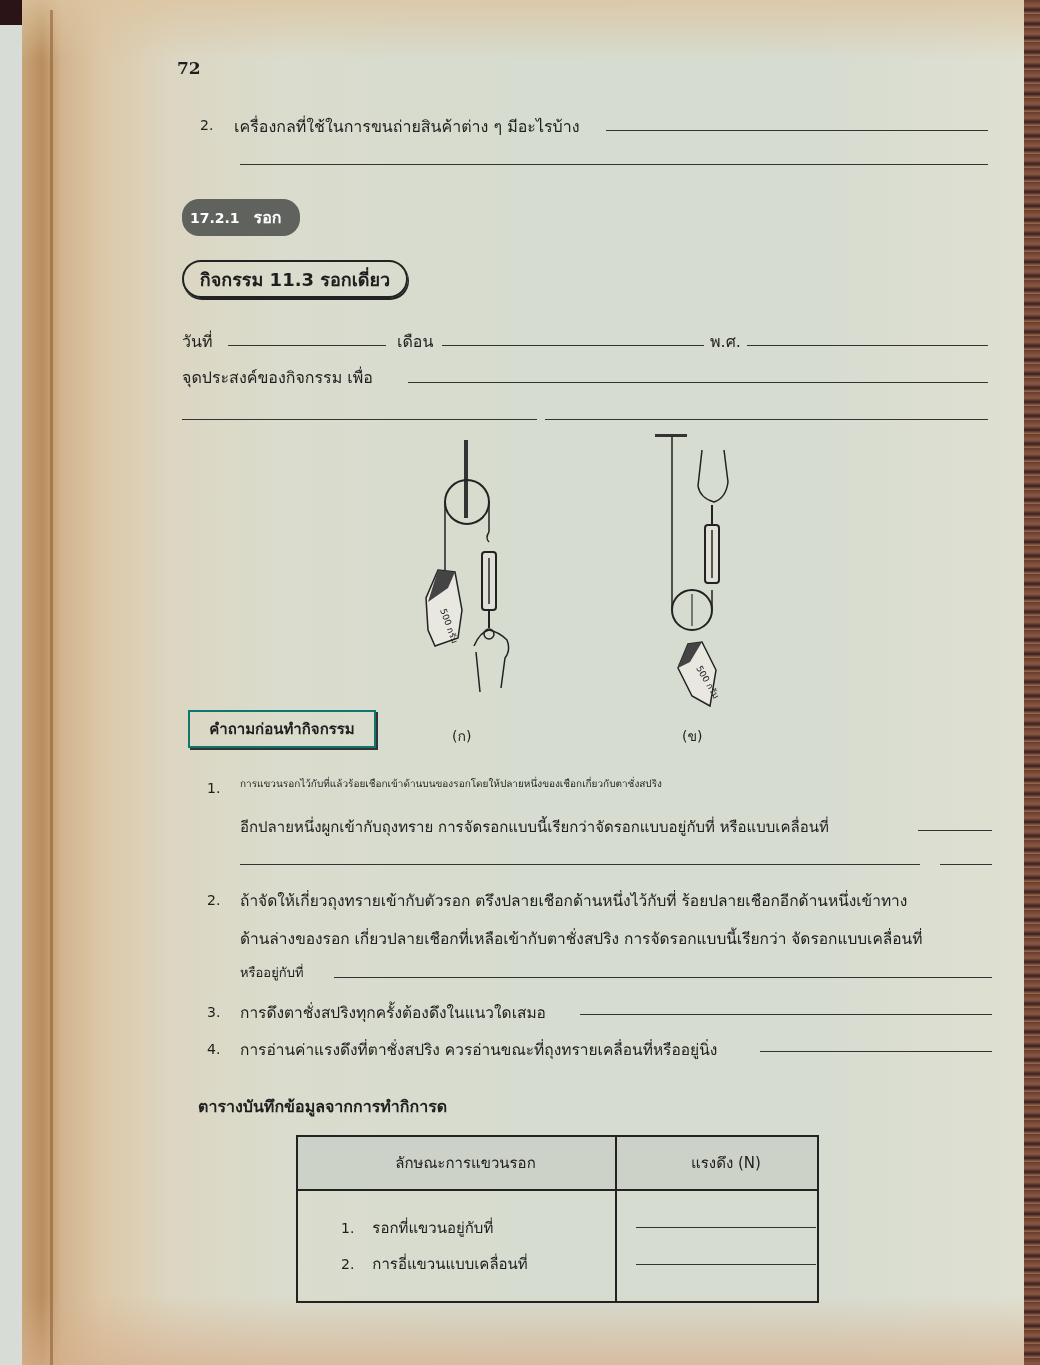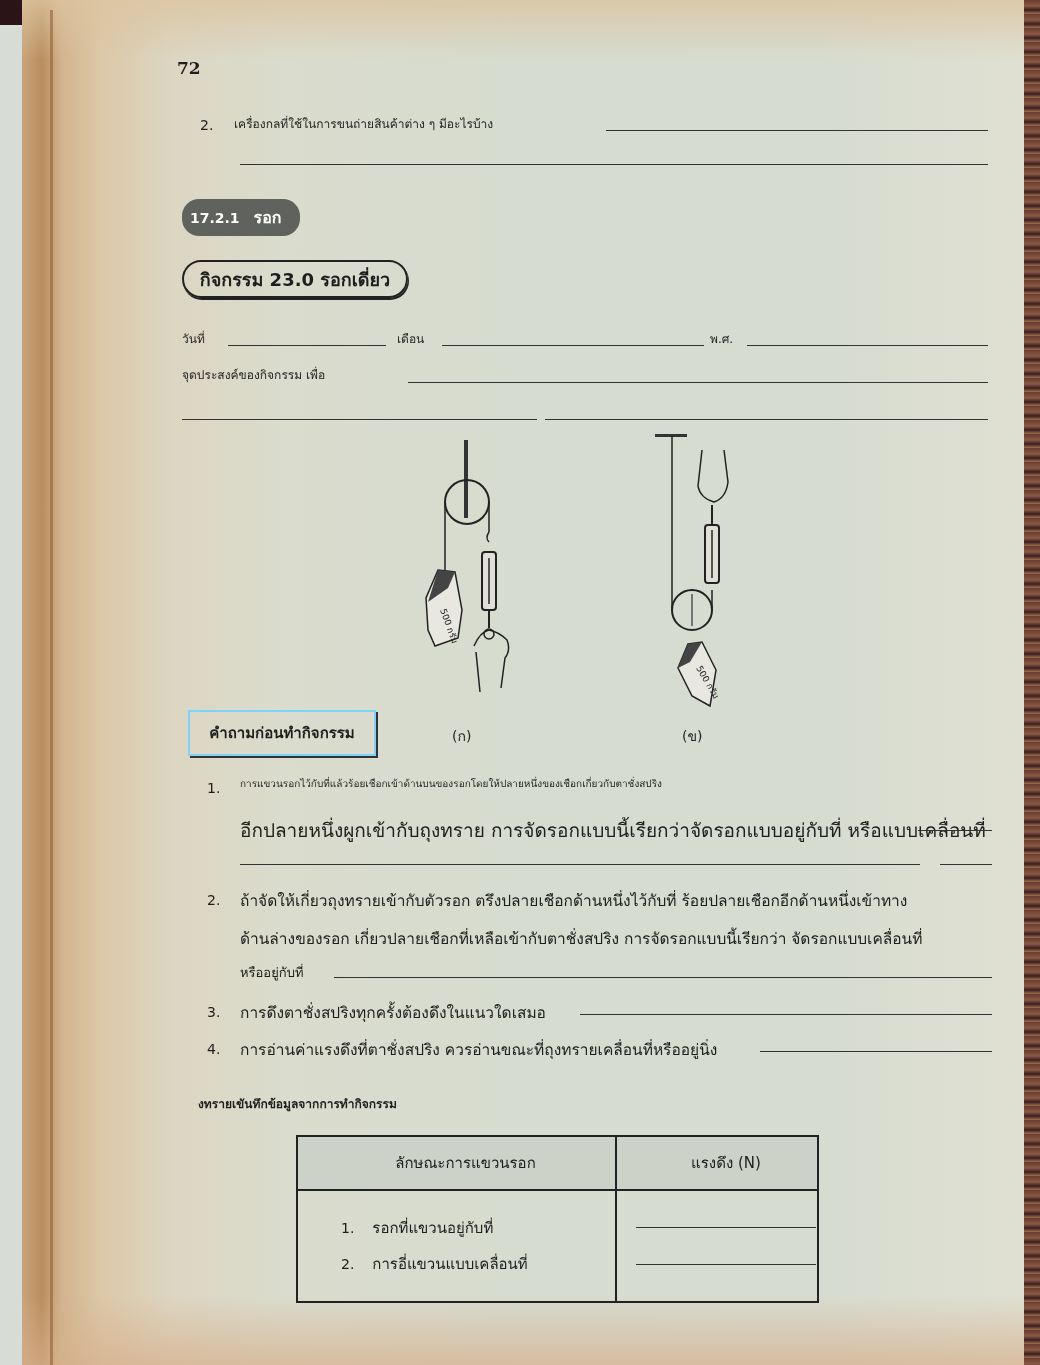--- a/index.html
+++ b/index.html
@@ -30,38 +30,38 @@
     position:absolute; left:50px; top:10px; width:3px; height:1355px;
     background:rgba(140,90,50,0.55);
   }
   .right-edge {
     position:absolute; right:0; top:0; width:16px; height:1365px;
     background:repeating-linear-gradient(180deg,#6a3a2e 0,#8a5a44 6px,#3a1e1e 10px,#a07050 14px);
   }
 
   .abs { position:absolute; }
   .page-number { left:177px; top:58px; font-family:"DejaVu Serif",serif; font-weight:bold; font-size:17px; }
-  .txt { font-size:12px; white-space:nowrap; }
+  .txt { font-size:16px; white-space:nowrap; }
   .num { font-size:14px; }
   .line { position:absolute; height:0; border-top:1.5px solid #333; }
 
   .section-badge {
     left:182px; top:199px; width:118px; height:37px;
     background:#5f625d; color:#fff; font-weight:bold; font-size:16px;
     display:flex; align-items:center; padding-left:8px; box-sizing:border-box; gap:14px;border-radius:17px;
   }
   .activity-pill {
     left:182px; top:260px; width:226px; height:38px;
     border:2.5px solid #222; border-radius:20px; box-sizing:border-box;
     display:flex; align-items:center; justify-content:center;
     font-weight:bold; font-size:18px;
     box-shadow:1px 2px 0 #222;
   }
   .questions-box {
-    left:188px; top:710px; width:188px; height:46px; border:2px solid #7dd3fc;
+    left:188px; top:710px; width:188px; height:38px; border:2px solid #0f766e;
     box-sizing:border-box; display:flex; align-items:center; justify-content:center;
     font-weight:bold; font-size:15px; box-shadow:2px 2px 0 #333;
   }
   .fig-label { font-size:14px; }
 
   table.record {
     position:absolute; left:296px; top:1135px; width:523px; border-collapse:collapse;
     font-size:15px;
   }
   table.record th, table.record td { border:2px solid #222;padding-left:19px; }
@@ -86,21 +86,21 @@
 <div class="abs txt num" style="left:200px;top:117px;">2.</div>
 <div class="abs txt" style="left:234px;top:114px;">เครื่องกลที่ใช้ในการขนถ่ายสินค้าต่าง ๆ มีอะไรบ้าง</div>
 <div class="line" style="left:606px;top:130px;width:382px;"></div>
 <div class="line" style="left:240px;top:164px;width:748px;"></div>
 
 <div class="abs section-badge">
   <span style="font-size:14px;">17.2.1</span>
   <span>รอก</span>
 </div>
 
-<div class="abs activity-pill">กิจกรรม 23.0 รอกเดี่ยว</div>
+<div class="abs activity-pill">กิจกรรม 11.3 รอกเดี่ยว</div>
 
 <div class="abs txt" style="left:182px;top:329px;">วันที่</div>
 <div class="line" style="left:228px;top:345px;width:158px;"></div>
 <div class="abs txt" style="left:397px;top:329px;">เดือน</div>
 <div class="line" style="left:442px;top:345px;width:262px;"></div>
 <div class="abs txt" style="left:710px;top:329px;">พ.ศ.</div>
 <div class="line" style="left:747px;top:345px;width:241px;"></div>
 
 <div class="abs txt" style="left:182px;top:365px;">จุดประสงค์ของกิจกรรม เพื่อ</div>
 <div class="line" style="left:408px;top:382px;width:580px;"></div>
@@ -144,40 +144,40 @@
     <text x="286" y="238" font-size="9" transform="rotate(60 286 238)" fill="#222">500 กรัม</text>
   </g>
 </svg>
 <div class="abs fig-label" style="left:452px;top:725px;">(ก)</div>
 <div class="abs fig-label" style="left:682px;top:725px;">(ข)</div>
 
 <div class="abs questions-box">คำถามก่อนทำกิจกรรม</div>
 
 <div class="abs txt num" style="left:207px;top:780px;">1.</div>
 <div class="abs txt" style="left:240px;top:776px;font-size:10px;">การแขวนรอกไว้กับที่แล้วร้อยเชือกเข้าด้านบนของรอกโดยให้ปลายหนึ่งของเชือกเกี่ยวกับตาชั่งสปริง</div>
-<div class="abs txt" style="left:240px;top:815px;font-size:19px;">อีกปลายหนึ่งผูกเข้ากับถุงทราย การจัดรอกแบบนี้เรียกว่าจัดรอกแบบอยู่กับที่ หรือแบบเคลื่อนที่</div>
+<div class="abs txt" style="left:240px;top:815px;font-size:15px;">อีกปลายหนึ่งผูกเข้ากับถุงทราย การจัดรอกแบบนี้เรียกว่าจัดรอกแบบอยู่กับที่ หรือแบบเคลื่อนที่</div>
 <div class="line" style="left:918px;top:830px;width:74px;"></div>
 <div class="line" style="left:240px;top:864px;width:680px;"></div>
 <div class="line" style="left:940px;top:864px;width:52px;"></div>
 
 <div class="abs txt num" style="left:207px;top:892px;">2.</div>
 <div class="abs txt" style="left:240px;top:888px;font-size:15.5px;">ถ้าจัดให้เกี่ยวถุงทรายเข้ากับตัวรอก ตรึงปลายเชือกด้านหนึ่งไว้กับที่ ร้อยปลายเชือกอีกด้านหนึ่งเข้าทาง</div>
 <div class="abs txt" style="left:240px;top:926px;font-size:15.5px;">ด้านล่างของรอก เกี่ยวปลายเชือกที่เหลือเข้ากับตาชั่งสปริง การจัดรอกแบบนี้เรียกว่า จัดรอกแบบเคลื่อนที่</div>
 <div class="abs txt" style="left:240px;top:962px;font-size:13px;">หรืออยู่กับที่</div>
 <div class="line" style="left:334px;top:977px;width:658px;"></div>
 
 <div class="abs txt num" style="left:207px;top:1004px;">3.</div>
 <div class="abs txt" style="left:240px;top:1000px;font-size:15.5px;">การดึงตาชั่งสปริงทุกครั้งต้องดึงในแนวใดเสมอ</div>
 <div class="line" style="left:580px;top:1014px;width:412px;"></div>
 
 <div class="abs txt num" style="left:207px;top:1041px;">4.</div>
 <div class="abs txt" style="left:240px;top:1037px;font-size:15.5px;">การอ่านค่าแรงดึงที่ตาชั่งสปริง ควรอ่านขณะที่ถุงทรายเคลื่อนที่หรืออยู่นิ่ง</div>
 <div class="line" style="left:760px;top:1051px;width:232px;"></div>
 
-<div class="abs txt" style="left:198px;top:1094px;font-weight:bold;">งทรายเขันทึกข้อมูลจากการทำกิจกรรม</div>
+<div class="abs txt" style="left:198px;top:1094px;font-weight:bold;">ตารางบันทึกข้อมูลจากการทำกิการด</div>
 <table class="record">
   <thead>
     <tr>
       <th class="c1">ลักษณะการแขวนรอก</th>
       <th>แรงดึง (N)</th>
     </tr>
   </thead>
   <tbody>
     <tr>
       <td>

